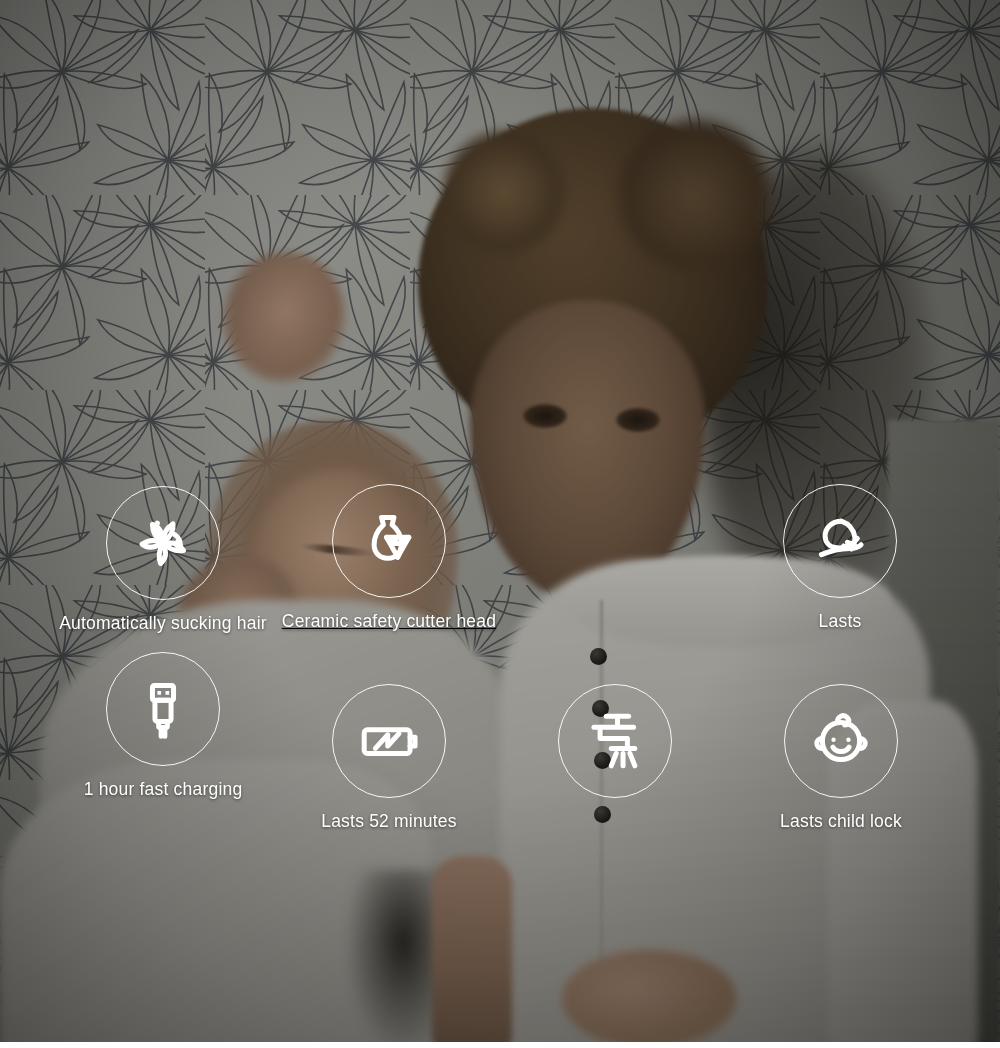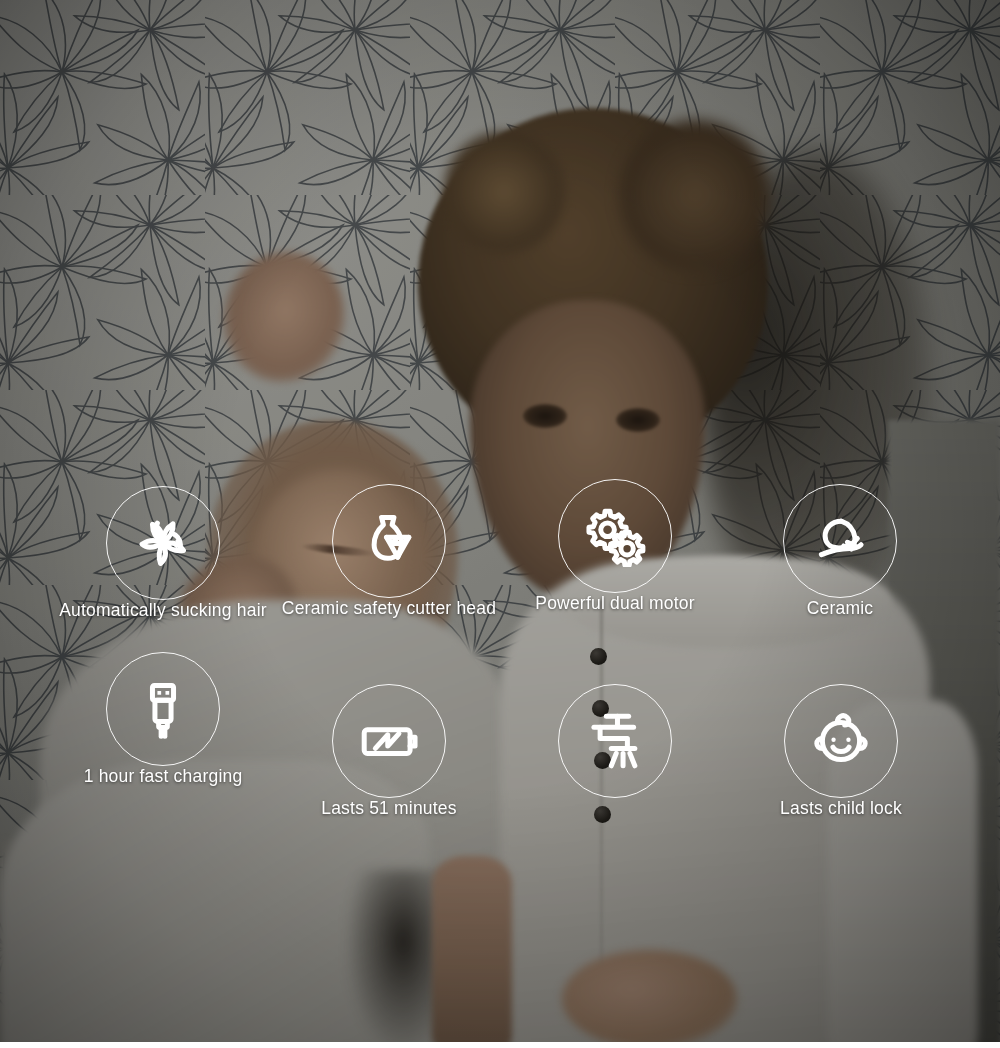--- a/index.html
+++ b/index.html
@@ -252,21 +252,21 @@
     stroke-width: 5;
     stroke-linecap: round;
     stroke-linejoin: round;
     vector-effect: non-scaling-stroke;
   }
   .circle svg .solid {
     fill: #ffffff;
     stroke: none;
   }
   .flabel {
-    margin-top: 0;
+    margin-top: 13px;
     color: #ffffff;
     font-size: 17.5px;
     line-height: 21px;
     letter-spacing: .2px;
     font-family: "Liberation Sans", sans-serif;
     text-shadow: 0 1px 3px rgba(0,0,0,.55);
     white-space: nowrap;
   }
 
   
@@ -356,56 +356,45 @@
           <path d="M50 50 C66 48 78 52 83 62 C71 64 59 59 50 50"></path>
           <path d="M50 50 C56 64 55 76 46 83 C42 72 44 60 50 50"></path>
           <path d="M50 50 C36 58 24 59 16 52 C26 45 38 44 50 50"></path>
           <path d="M50 50 C40 39 36 28 41 18"></path>
           <path d="M64 34 C72 37 78 44 78 52 L74 47 M78 52 L72 54"></path>
         </svg>
       </div>
       <div class="flabel">Automatically sucking hair</div>
     </div>
 
-    <div class="feature" style="left:276px; top:484px;">
+    <div class="feature" style="left:276px; top:484px;text-decoration:underline;">
       <div class="circle">
         <svg viewBox="0 0 100 100" aria-hidden="true">
           <path d="M38 12 L58 12 L55 24 C66 33 70 44 70 54 C70 68 62 78 48 78 C34 78 26 68 26 56 C26 45 31 33 41 24 Z"></path>
           <path d="M46 44 L82 44 L64 76 Z"></path>
           <path d="M46 44 L55 54 L64 44"></path>
           <path d="M82 44 L73 54 L64 76"></path>
           <path d="M55 54 L73 54 L64 76"></path>
         </svg>
       </div>
       <div class="flabel">Ceramic safety cutter head</div>
     </div>
 
-    <div class="feature" style="left:502px; top:479px;">
-      <div class="circle">
-        <svg viewBox="0 0 100 100" aria-hidden="true">
-          <path d="M34 10 L42 10 L43 17 L50 20 L56 16 L62 22 L58 28 L61 35 L68 36 L68 44 L61 45 L58 52 L62 58 L56 64 L50 60 L43 63 L42 70 L34 70 L33 63 L26 60 L20 64 L14 58 L18 52 L15 45 L8 44 L8 36 L15 35 L18 28 L14 22 L20 16 L26 20 L33 17 Z"></path>
-          <circle cx="38" cy="40" r="11"></circle>
-          <path d="M66 44 L73 44 L74 50 L80 53 L85 49 L90 54 L86 60 L89 66 L95 67 L95 74 L89 75 L86 81 L90 87 L85 92 L80 88 L74 91 L73 97 L66 97 L65 91 L59 88 L54 92 L49 87 L53 81 L50 75 L44 74 L44 67 L50 66 L53 60 L49 54 L54 49 L59 53 L65 50 Z"></path>
-          <circle cx="69.5" cy="70.5" r="10"></circle>
-        </svg>
-      </div>
-      <div class="flabel">Powerful dual motor</div>
-    </div>
 
     <div class="feature" style="left:727px; top:484px;">
       <div class="circle">
         <svg viewBox="0 0 100 100" aria-hidden="true">
           <path d="M52 18 C36 18 26 30 26 42 C26 53 34 60 45 61 C58 62 70 56 78 46"></path>
           <path d="M52 18 C64 22 72 32 74 44 C75 52 72 58 66 62"></path>
           <path d="M20 72 C34 66 50 62 66 62 C74 62 80 60 84 56"></path>
           <path d="M62 52 L74 58"></path>
           <path d="M56 58 L68 63"></path>
         </svg>
       </div>
-      <div class="flabel">Ceramic</div>
+      <div class="flabel">Lasts</div>
     </div>
 
     <div class="feature" style="left:50px; top:652px;">
       <div class="circle">
         <svg viewBox="0 0 100 100" aria-hidden="true">
           <rect x="33" y="12" width="34" height="24" rx="3"></rect>
           <rect x="41" y="21" width="6" height="6" class="solid"></rect>
           <rect x="54" y="21" width="6" height="6" class="solid"></rect>
           <rect x="37" y="36" width="26" height="34" rx="4"></rect>
           <rect x="43" y="70" width="14" height="10" rx="2"></rect>
@@ -417,21 +406,21 @@
     </div>
 
     <div class="feature" style="left:276px; top:684px;">
       <div class="circle">
         <svg viewBox="0 0 100 100" aria-hidden="true">
           <rect x="10" y="32" width="74" height="38" rx="5"></rect>
           <path d="M84 44 L92 44 L92 58 L84 58"></path>
           <path d="M28 62 L48 40 L48 58 L66 38"></path>
         </svg>
       </div>
-      <div class="flabel">Lasts 51 minutes</div>
+      <div class="flabel">Lasts 52 minutes</div>
     </div>
 
     <div class="feature" style="left:502px; top:684px;">
       <div class="circle">
         <svg viewBox="0 0 100 100" aria-hidden="true">
           <path d="M36 10 L72 10"></path>
           <path d="M54 10 L54 26"></path>
           <path d="M16 28 L80 28"></path>
           <path d="M26 28 L26 46 L70 46 L70 62"></path>
           <path d="M44 62 L82 62"></path>

